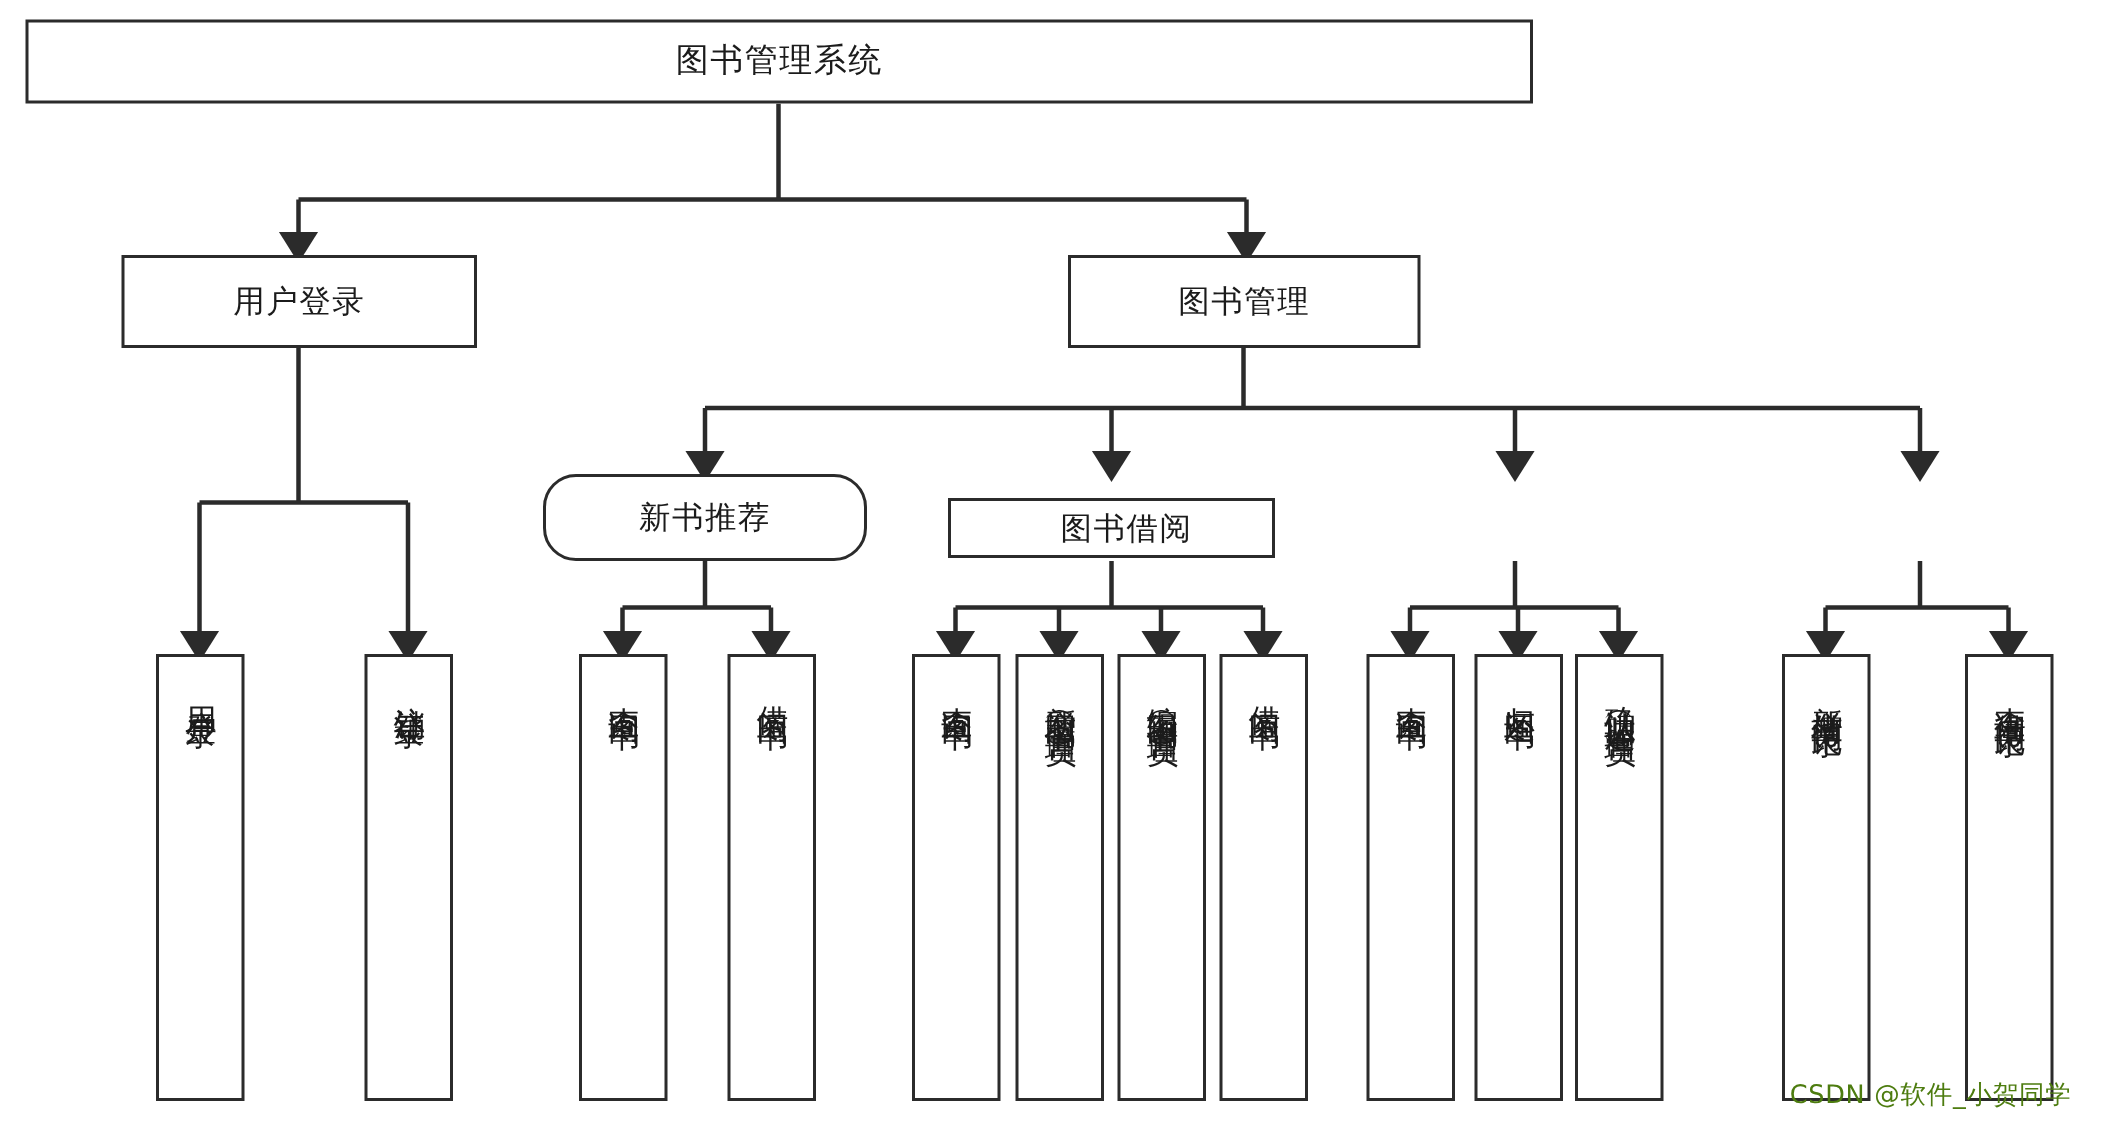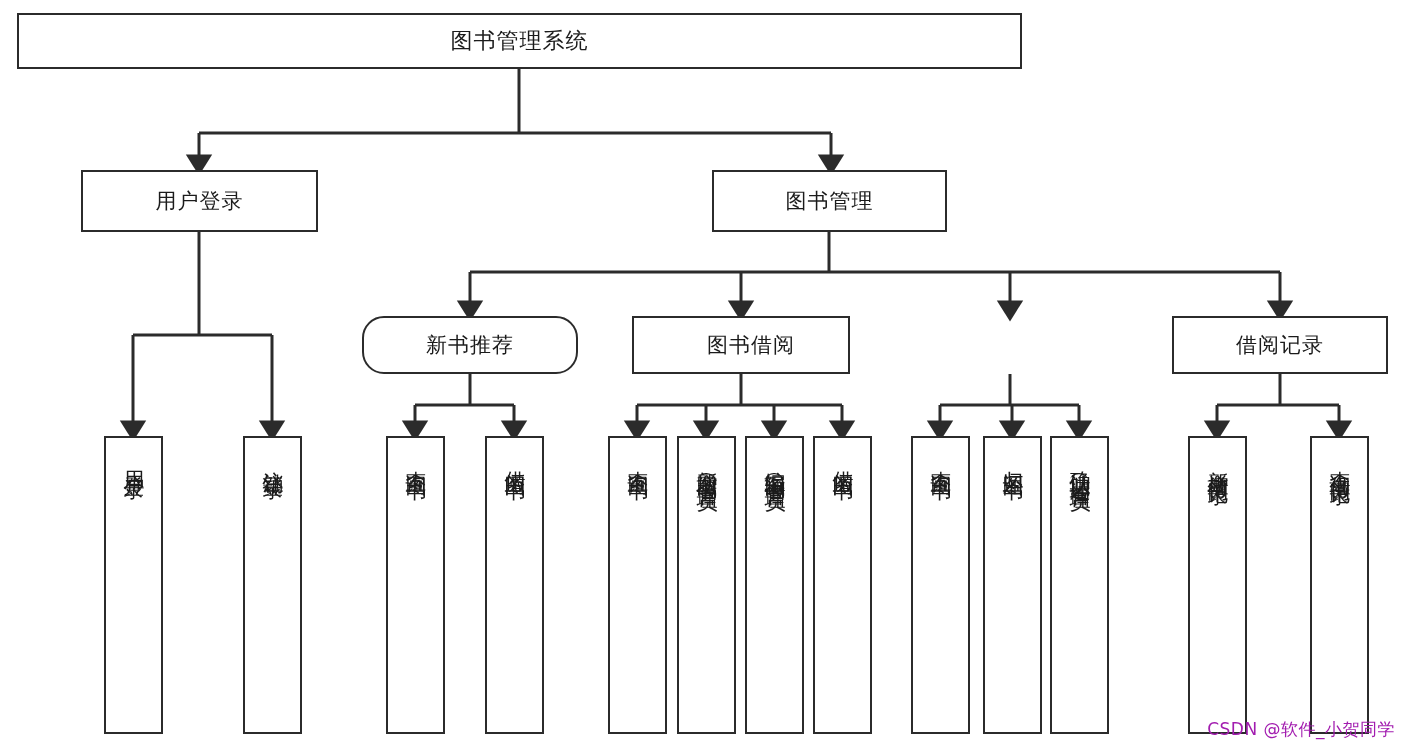--- a/index.html
+++ b/index.html
@@ -49,24 +49,24 @@
     writing-mode: vertical-rl;
     text-orientation: upright;
     font-size: 21px;
     letter-spacing: 3px;
     line-height: 1;
     white-space: nowrap;
   }
   .node.root .label { font-size: 22px; }
   #watermark {
     position: absolute;
-    right: 10px;
+    right: 24px;
     bottom: 6px;
     font-size: 17px;
-    color: #a21caf;
+    color: #4d7c0f;
     letter-spacing: 0.5px;
     z-index: 5;
     white-space: nowrap;
     text-align: center;
   }
 </style>
 </head>
 <body>
 
 <div id="canvas">
@@ -129,25 +129,22 @@
   <div class="node" style="left:81px; top:170px; width:237px; height:62px;">
     <span class="label">用户登录</span>
   </div>
   <div class="node" style="left:712px; top:170px; width:235px; height:62px;">
     <span class="label">图书管理</span>
   </div>
 
   <div class="node" style="left:362px; top:316px; width:216px; height:58px;border-radius:22px;">
     <span class="label">新书推荐</span>
   </div>
-  <div class="node" style="left:632px; top:316px; width:218px; height:58px;padding-left:20px;">
+  <div class="node" style="left:632px; top:332px; width:218px; height:40px;padding-left:20px;">
     <span class="label">图书借阅</span>
-  </div>
-  <div class="node" style="left:1172px; top:316px; width:216px; height:58px;">
-    <span class="label">借阅记录</span>
   </div>
 
   <div class="node vertical" style="left:104px; top:436px; width:59px; height:298px;">
     <span class="label">用户登录</span>
   </div>
   <div class="node vertical" style="left:243px; top:436px; width:59px; height:298px;">
     <span class="label">注销登录</span>
   </div>
 
   <div class="node vertical" style="left:386px; top:436px; width:59px; height:298px;">

